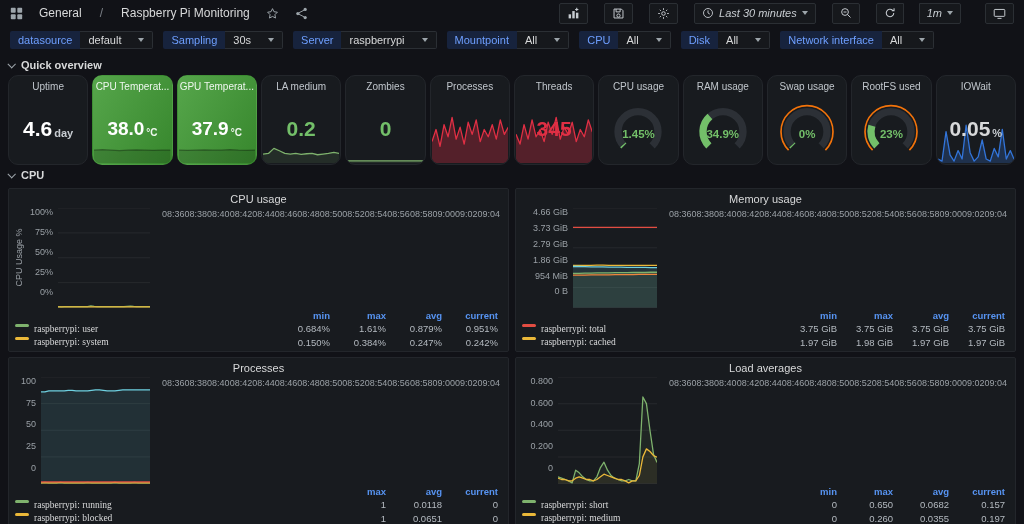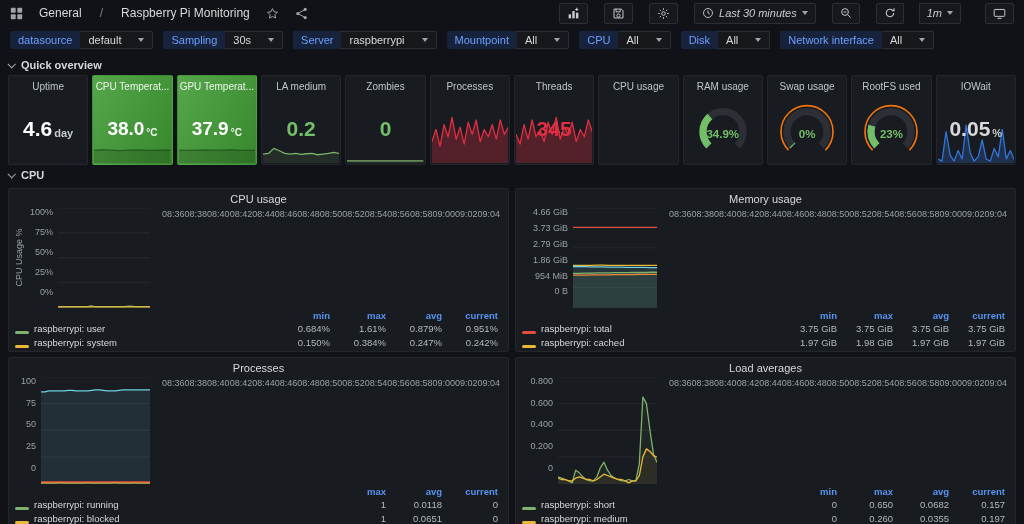--- a/index.html
+++ b/index.html
@@ -24,21 +24,21 @@
   
   .submenu{display:flex;gap:10px;padding:5px 10px 6px;align-items:center;}
   .var{display:flex;align-items:stretch;}
   .var-label{background:#17233d;color:#6e9fff;font-size:11px;padding:2px 8px;border-radius:2px 0 0 2px;display:flex;align-items:center;}
   .var-value{background:#16181c;border:1px solid #2b2f34;border-left:none;font-size:11px;padding:2px 8px;border-radius:0 2px 2px 0;display:flex;gap:17px;align-items:center;color:#d8d9da;cursor:pointer;}
   
   .row-header{display:flex;align-items:center;gap:7px;padding:2px 8px;height:16px;font-size:11px;font-weight:600;color:#d8d9da;cursor:pointer;}
   .chev{width:5px;height:5px;border-right:1.5px solid #9da5ab;border-bottom:1.5px solid #9da5ab;transform:rotate(45deg) translateY(-1px);display:inline-block;}
   
   .stats-row{display:flex;gap:4px;padding:0 8px;height:90px;}
-  .stat{flex:1;background:#181b1f;border:1px solid #23262b;border-radius:2px;position:relative;overflow:hidden;display:flex;flex-direction:column;align-items:center;min-width:0;}
+  .stat{flex:1;background:#181b1f;border:1px solid #23262b;border-radius:10px;position:relative;overflow:hidden;display:flex;flex-direction:column;align-items:center;min-width:0;}
   .stat.bg-green{background:linear-gradient(120deg,#56a64b,#37872d);border-color:transparent;}
   .stat-title{font-size:10px;color:#c0c6cc;margin-top:5px;white-space:nowrap;overflow:hidden;max-width:96%;text-align:center;z-index:2;}
   .bg-green .stat-title{color:#eef7ee;}
   .stat-content{flex:1;display:flex;align-items:center;justify-content:center;width:100%;position:relative;z-index:2;}
   .stat-value{font-weight:700;font-size:21px;display:flex;align-items:flex-end;gap:2px;line-height:1;}
   .bg-green .stat-value{font-size:19px;}
   .stat-unit{font-size:11px;font-weight:600;color:#c7ccd1;}
   .bg-green .stat-unit{color:#eef7ee;font-size:10px;}
   .spark{position:absolute;left:1px;right:1px;bottom:1px;z-index:1;}
   .spark svg{display:block;width:100%;height:100%;}
@@ -53,21 +53,21 @@
   .ch-main{flex:1;display:flex;min-height:0;}
   .yrot{writing-mode:vertical-rl;transform:rotate(180deg);font-size:9px;color:#9aa0a6;display:flex;align-items:center;justify-content:center;width:12px;flex:none;}
   .yticks{display:flex;flex-direction:column;justify-content:space-between;align-items:flex-end;font-size:9px;color:#9aa0a6;padding:0 5px 12px 0;flex:none;}
   .yticks span{line-height:8px;}
   .plotcol{flex:1;display:flex;min-width:0;gap:12px;}
   .plotwrap{flex:1;position:relative;min-height:0;}
   .plotwrap svg{position:absolute;inset:0;width:100%;height:100%;display:block;}
   .xlabels{height:12px;display:flex;justify-content:space-between;align-items:center;font-size:9px;color:#9aa0a6;}
   .legend{font-size:9.5px;margin-top:1px;flex:none;}
   .lg-row{display:flex;align-items:center;height:13.5px;padding:0 2px;}
-  .lg-name{flex:1;display:flex;align-items:flex-end;gap:5px;color:#d8d9da;min-width:0;white-space:nowrap;overflow:hidden;cursor:pointer;}
+  .lg-name{flex:1;display:flex;align-items:flex-start;gap:5px;color:#d8d9da;min-width:0;white-space:nowrap;overflow:hidden;cursor:pointer;font-family:Liberation Serif, serif;}
   .lg-swatch{width:14px;height:3px;border-radius:2px;flex:none;}
   .lg-val{width:56px;text-align:right;color:#b4bac0;flex:none;}
   .lg-head .lg-val{color:#5794f2;font-weight:600;cursor:pointer;}
 </style>
 </head>
 <body>
 
 <div class="topnav">
   <span class="icon-btn">
     <svg viewBox="0 0 16 16" width="13" height="13" fill="currentColor">
@@ -289,20 +289,29 @@
       </div>
       <div class="spark" style="height: 55%;">
         <svg viewBox="0 0 100 100" preserveAspectRatio="none">
           <polygon points="0,100 0.00,40.00 5.26,60.00 10.53,20.00 15.79,50.00 21.05,10.00 26.32,45.00 31.58,30.00 36.84,55.00 42.11,15.00 47.37,40.00 52.63,5.00 57.89,50.00 63.16,25.00 68.42,40.00 73.68,15.00 78.95,55.00 84.21,30.00 89.47,45.00 94.74,10.00 100.00,35.00 100,100" fill="#e02f44" fill-opacity="0.3"></polygon>
           <polyline points="0.00,40.00 5.26,60.00 10.53,20.00 15.79,50.00 21.05,10.00 26.32,45.00 31.58,30.00 36.84,55.00 42.11,15.00 47.37,40.00 52.63,5.00 57.89,50.00 63.16,25.00 68.42,40.00 73.68,15.00 78.95,55.00 84.21,30.00 89.47,45.00 94.74,10.00 100.00,35.00" fill="none" stroke="#e02f44" stroke-width="1.3" stroke-linejoin="round" vector-effect="non-scaling-stroke"></polyline>
         </svg>
       </div>
     </div>
     <div class="stat">
       <div class="stat-title">CPU usage</div>
+      <div class="stat-content">
+        <div class="gauge">
+          <svg viewBox="0 0 100 84">
+            <path d="M 28.786796564403573 67.21320343559643 A 30 30 0 1 1 71.21320343559643 67.21320343559643" stroke="#2c3036" fill="none" stroke-width="11"></path>
+            <path d="M 28.786796564403573 67.21320343559643 A 30 30 0 0 1 27.387935992629046 65.71533822501047" stroke="#73bf69" fill="none" stroke-width="11"></path>
+          </svg>
+          <div class="gauge-text" style="color: rgb(115, 191, 105);">1.45%</div>
+        </div>
+      </div>
     </div>
     <div class="stat">
       <div class="stat-title">RAM usage</div>
       <div class="stat-content">
         <div class="gauge">
           <svg viewBox="0 0 100 84">
             <path d="M 28.786796564403573 67.21320343559643 A 30 30 0 1 1 71.21320343559643 67.21320343559643" stroke="#2c3036" fill="none" stroke-width="11"></path>
             <path d="M 28.786796564403573 67.21320343559643 A 30 30 0 0 1 30.409275417366175 23.279887537087614" stroke="#73bf69" fill="none" stroke-width="11"></path>
           </svg>
           <div class="gauge-text" style="color: rgb(115, 191, 105);">34.9%</div>

